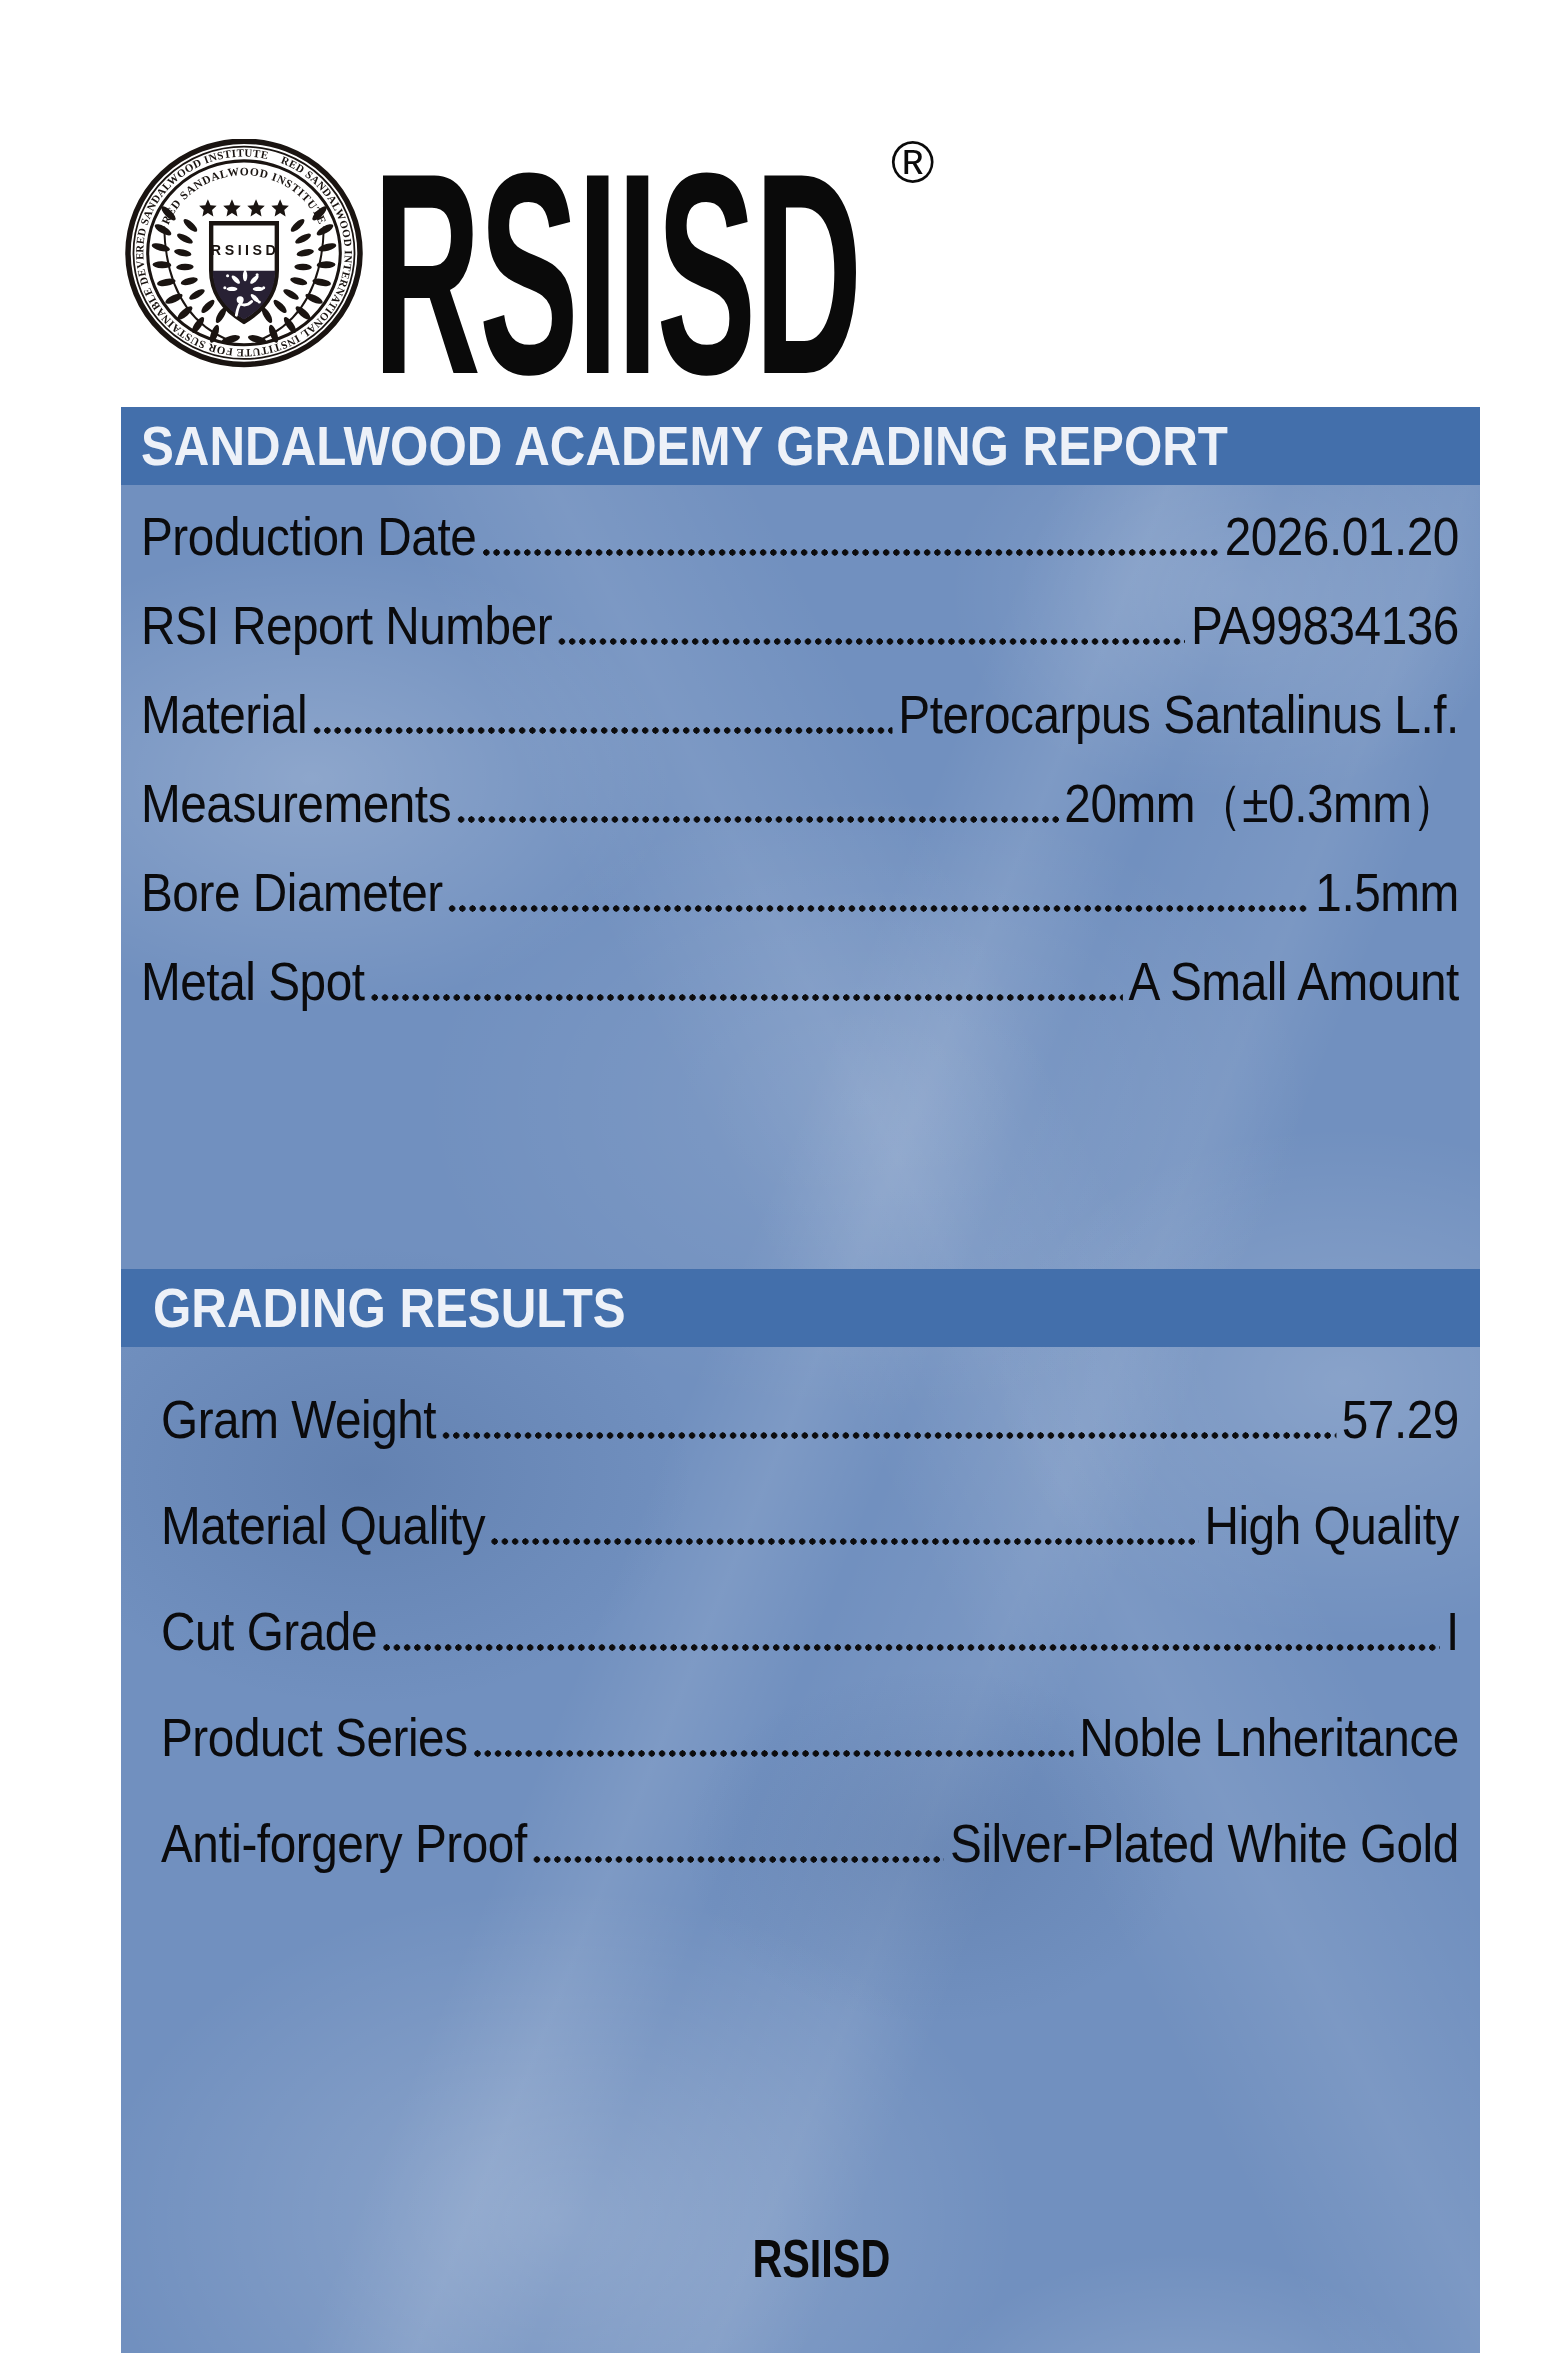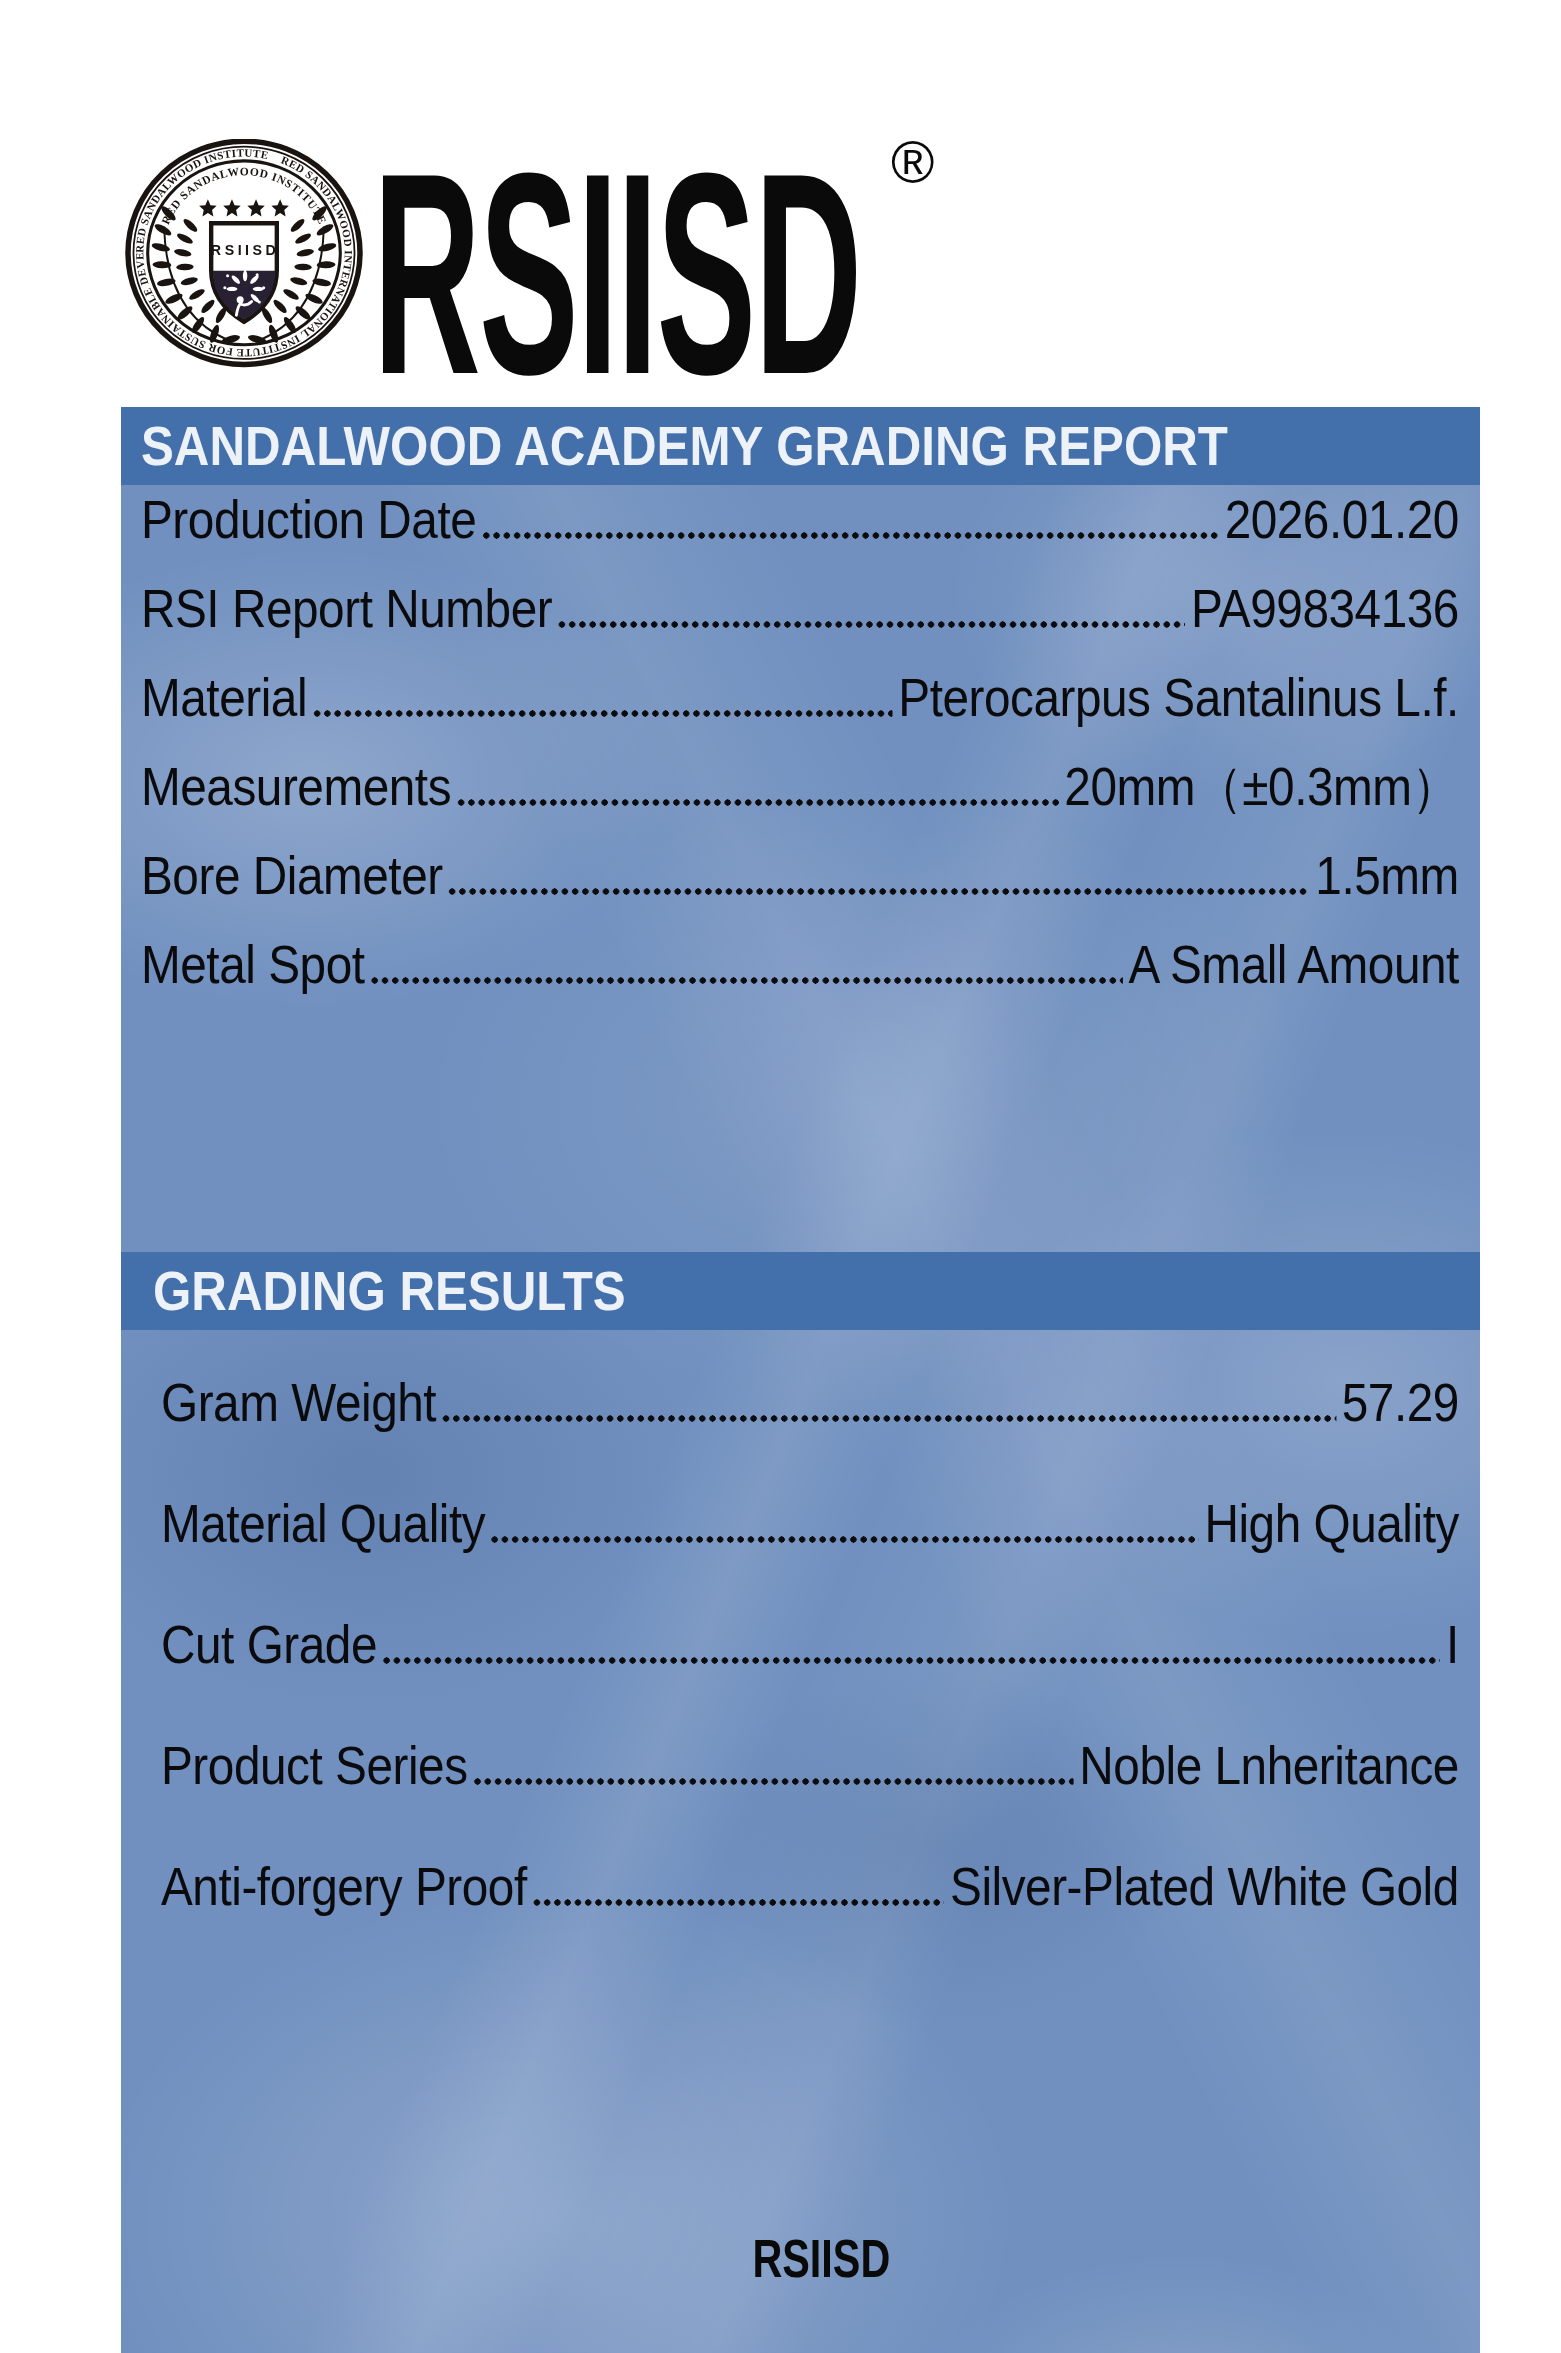--- a/index.html
+++ b/index.html
@@ -43,22 +43,22 @@
   }
   .bar{
     height:78px;background:#436fab;display:flex;align-items:center;padding-left:20px;
   }
   .bar-text{
     color:#edf1f8;font-weight:700;font-size:56px;line-height:1;white-space:nowrap;
     transform:scaleX(0.88);transform-origin:0 50%;
   }
   .bar-b{margin-top:261px;padding-left:32px;}
   .rows{display:flex;flex-direction:column;padding-left:20px;padding-right:21px;}
-  .rows-a{padding-top:8px;gap:36px;}
-  .rows-b{padding-top:46px;gap:68px;padding-left:40px;}
+  .rows-a{padding-top:16px;gap:36px;margin-top:9px;}
+  .rows-b{padding-top:46px;gap:53px;padding-left:40px;}
   .row{
     display:flex;align-items:flex-end;height:53px;color:#0b0b0d;
     font-size:53px;line-height:1;font-weight:400;
     width:111.1%;transform:scaleX(0.9);transform-origin:0 50%;
   }
   .lbl,.val{white-space:nowrap;letter-spacing:-0.5px;}
   .leader{
     flex:1 1 auto;min-width:21px;height:7.5px;margin:0 6.4px 7px 5.3px;
     background-image:radial-gradient(circle 3.5px at 50% 50%, #0c0c0e 92%, rgba(0,0,0,0));
     background-size:11.4px 7.5px;background-repeat:repeat-x;background-position:left center;

